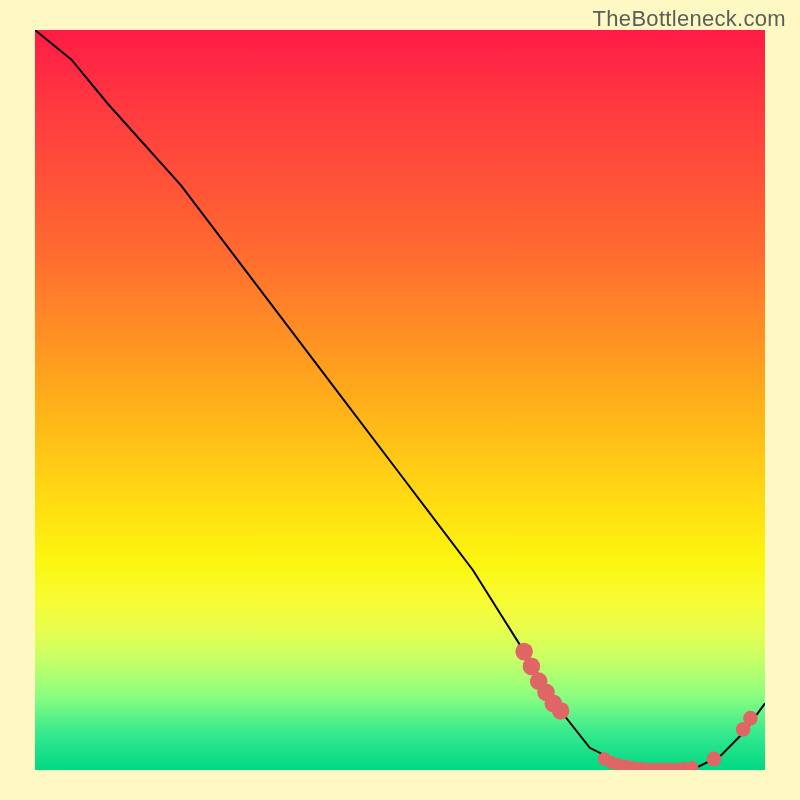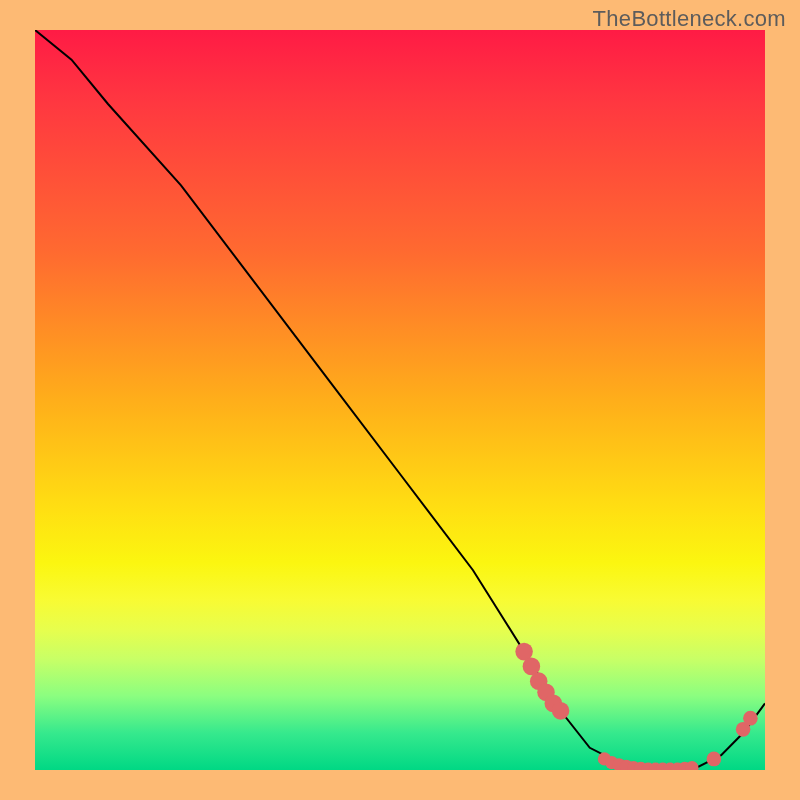--- a/index.html
+++ b/index.html
@@ -8,21 +8,21 @@
     width: 800px;
     height: 800px;
     background: #000;
     overflow: hidden;
     font-family: Arial, Helvetica, sans-serif;
   }
   .frame {
     position: relative;
     width: 800px;
     height: 800px;
-    background: #fdba74;
+    background: #fef9c3;
   }
   .watermark {
     position: absolute;
     top: 6px;
     right: 14px;
     color: #5c5c5c;
     font-size: 22px;
     font-weight: 500;
     letter-spacing: 0.3px;
     z-index: 10;

